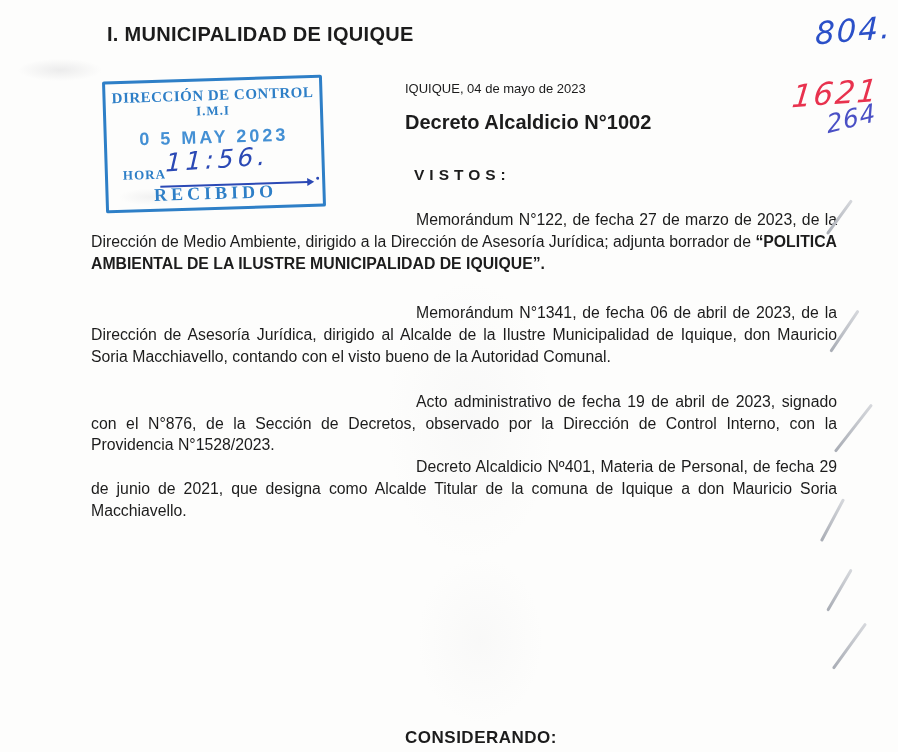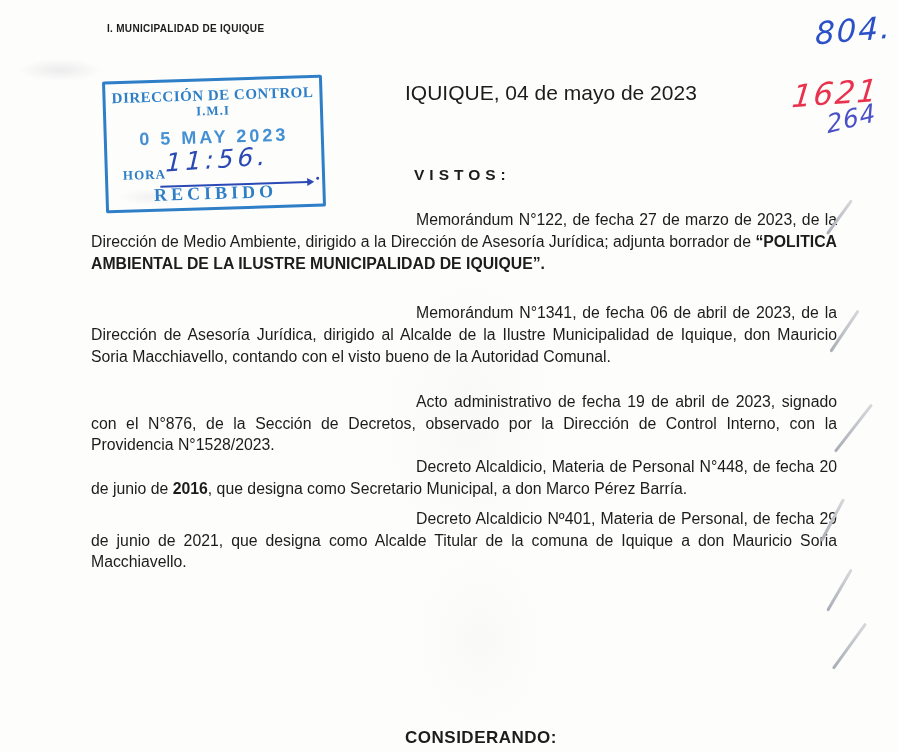--- a/index.html
+++ b/index.html
@@ -16,21 +16,21 @@
     background:
       radial-gradient(60px 16px at 60px 70px, rgba(175,175,180,.22), transparent 70%),
       radial-gradient(45px 12px at 150px 197px, rgba(175,175,180,.14), transparent 70%),
       radial-gradient(120px 200px at 470px 420px, rgba(190,190,195,.07), transparent 70%),
       radial-gradient(90px 120px at 480px 640px, rgba(190,190,195,.07), transparent 70%),
       #fdfdfc;
   }
   
   .header-title{
     position:absolute;left:107px;top:23px;
-    font-size:10px;font-weight:bold;letter-spacing:.3px;
+    font-size:20px;font-weight:bold;letter-spacing:.3px;
   }
   
   .hw{position:absolute;font-family:"DejaVu Sans",sans-serif;font-style:italic;}
   .hw-804{
     left:815px;top:12px;font-size:31px;color:#2b50c8;
     transform:rotate(-5deg) skewX(-6deg);letter-spacing:2px;
   }
   .hw-1621{
     left:792px;top:75px;font-size:31px;color:#e8324e;
     transform:rotate(-4deg) skewX(-10deg);letter-spacing:2px;
@@ -60,21 +60,21 @@
     font-family:"DejaVu Sans",sans-serif;font-style:italic;
     font-size:25px;color:#2b49b5;letter-spacing:4px;transform:rotate(-2deg) skewX(-6deg);}
   .stamp .s-underline{position:absolute;top:103px;left:52px;width:148px;height:2px;
     background:#2b49b5;}
   .stamp .s-underline:after{content:"";position:absolute;right:-6px;top:-3px;
     border-left:7px solid #2b49b5;border-top:4px solid transparent;border-bottom:4px solid transparent;}
   .stamp .s-dot{position:absolute;top:99px;left:208px;width:3px;height:3px;border-radius:50%;background:#2b49b5;}
   .stamp .s-recibido{position:absolute;top:102px;left:0;width:100%;text-align:center;
     font-size:18px;font-weight:bold;letter-spacing:4px;}
   
-  .dateline{position:absolute;left:405px;top:81px;font-size:21px;}
+  .dateline{position:absolute;left:405px;top:81px;font-size:13px;}
   .decree-title{position:absolute;left:405px;top:111px;font-size:20px;font-weight:bold;}
   .vistos{position:absolute;left:405px;top:166px;font-size:15.5px;font-weight:bold;letter-spacing:5px;margin-left:9px;}
   
   .body-text{
     position:absolute;left:91px;top:209px;width:746px;
     font-size:15.8px;line-height:21.8px;text-align:justify;
   }
   .body-text p{margin:0;text-indent:325px;}
   .body-text p.p1{margin-bottom:20px;}
   .body-text p.p2{margin-bottom:23px;margin-top:28px;}
@@ -113,27 +113,27 @@
     <div class="s-line2">I.M.I</div>
     <div class="s-date">0 5 MAY 2023</div>
     <div class="s-hora">HORA</div>
     <div class="s-time">11:56.</div>
     <div class="s-underline"></div>
     <div class="s-dot"></div>
     <div class="s-recibido">RECIBIDO</div>
   </div>
 
   <div class="dateline">IQUIQUE, 04 de mayo de 2023</div>
+  <div class="decree-title">Decreto Alcaldicio N°1002</div>
   <div class="vistos">VISTOS:</div>
 
   <div class="body-text">
     <p class="p1"><span>Memorándum N°122, de fecha 27 de marzo de 2023, de la Dirección de Medio Ambiente, dirigido a la Dirección de Asesoría Jurídica; adjunta borrador de </span><span class="b">“POLITICA AMBIENTAL DE LA ILUSTRE MUNICIPALIDAD DE IQUIQUE”.</span></p>
     <p class="p2"><span>Memorándum N°1341, de fecha 06 de abril de 2023, de la Dirección de Asesoría Jurídica, dirigido al Alcalde de la Ilustre Municipalidad de Iquique, don Mauricio Soria Macchiavello, contando con el visto bueno de la Autoridad Comunal.</span></p>
     <p class="p3"><span>Acto administrativo de fecha 19 de abril de 2023, signado con el N°876, de la Sección de Decretos, observado por la Dirección de Control Interno, con la Providencia N°1528/2023.</span></p>
-    <p class="p4"><span>Decreto Alcaldicio, Materia de Personal N°448, de fecha 20 de junio de </span><span class="b">2016</span><span>, que designa como Secretario Municipal, a don Marco Pérez Barría.</span></p>
     <p class="p5"><span>Decreto Alcaldicio Nº401, Materia de Personal, de fecha 29 de junio de 2021, que designa como Alcalde Titular de la comuna de Iquique a don Mauricio Soria Macchiavello.</span></p>
   </div>
 
   <div class="considerando">CONSIDERANDO:</div>
 
   <div class="pen pen-1"></div>
   <div class="pen pen-2"></div>
   <div class="pen pen-3"></div>
   <div class="pen pen-4"></div>
   <div class="pen pen-5"></div>

